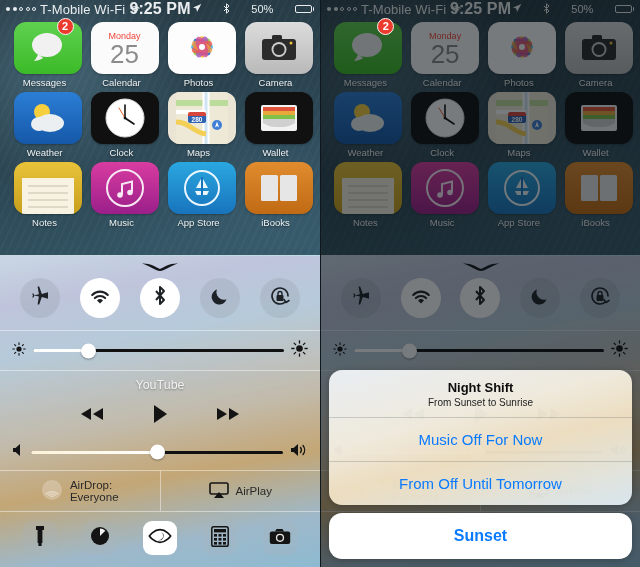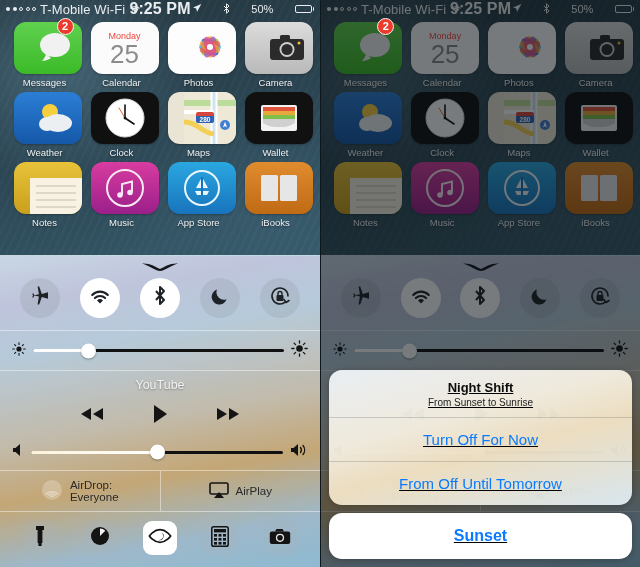--- a/index.html
+++ b/index.html
@@ -48,21 +48,21 @@
   .batt-body{ width:17px; height:8.5px; border:1px solid #e9edef; border-radius:2px; padding:1px; }
   .batt-fill{ height:100%; background:#e9edef; border-radius:1px; }
   .batt-cap{ width:1.5px; height:4px; background:#e9edef; border-radius:0 1px 1px 0; margin-left:1px; }
 
   
   .home{ position:relative; padding:4px 6px 0; }
   .app-row{ display:flex; justify-content:space-around; margin-bottom:4px; }
   .app{ width:62px; text-align:center; position:relative; }
   .app-icon{
     width:68px; height:52px; margin:0 auto; border-radius:12px;
-    position:relative; overflow:hidden; box-shadow:0 1px 2px rgba(0,0,0,.25);text-align:right;
+    position:relative; overflow:hidden; box-shadow:0 1px 2px rgba(0,0,0,.25);
   }
   .app-label{ color:#eef2f4; font-size:9.5px; margin-top:3px; text-shadow:0 1px 2px rgba(0,0,0,.5); }
   .badge{
     position:absolute; top:-4px; right:2px; min-width:17px; height:17px;
     background:#ec3b2d; border:1.5px solid #f7f7f7; border-radius:9px; color:#fff;
     font-size:11px; line-height:14px; text-align:center; font-weight:bold; z-index:3;
   }
 
   
   .ic-messages{ background:linear-gradient(#5fd14f,#3cba28); }
@@ -133,21 +133,21 @@
     width:34px; height:34px; border-radius:9px;
     display:flex; align-items:center; justify-content:center;
     background:rgba(170,178,186,.28);
   }
   .shortcut.on{ background:#fff; }
 
   
   .dim{ position:absolute; inset:0; background:rgba(10,14,18,.55); }
   .sheet-wrap{
     position:absolute; left:0; right:0; bottom:0; padding:0 8px 8px;
-    display:flex; flex-direction:column; gap:8px;text-decoration:underline;
+    display:flex; flex-direction:column; gap:8px;
   }
   .sheet{
     border-radius:13px; overflow:hidden;
     background:linear-gradient(165deg,
       rgba(240,245,250,.95) 0%,
       rgba(246,240,226,.95) 38%,
       rgba(243,228,198,.95) 58%,
       rgba(224,238,246,.95) 100%);
     box-shadow:0 1px 6px rgba(0,0,0,.25);
   }
@@ -1009,20 +1009,20 @@
       </div>
     </div>
 
     <div class="dim"></div>
     <div class="sheet-wrap">
       <div class="sheet">
         <div class="sheet-head">
           <div class="sheet-title">Night Shift</div>
           <div class="sheet-sub">From Sunset to Sunrise</div>
         </div>
-        <div class="sheet-row">Turn Off For Now</div>
+        <div class="sheet-row">Music Off For Now</div>
         <div class="sheet-row">From Off Until Tomorrow</div>
       </div>
       <div class="sheet-cancel">Sunset</div>
     </div>
   </div>
 
 </div>
 
 </body></html>

